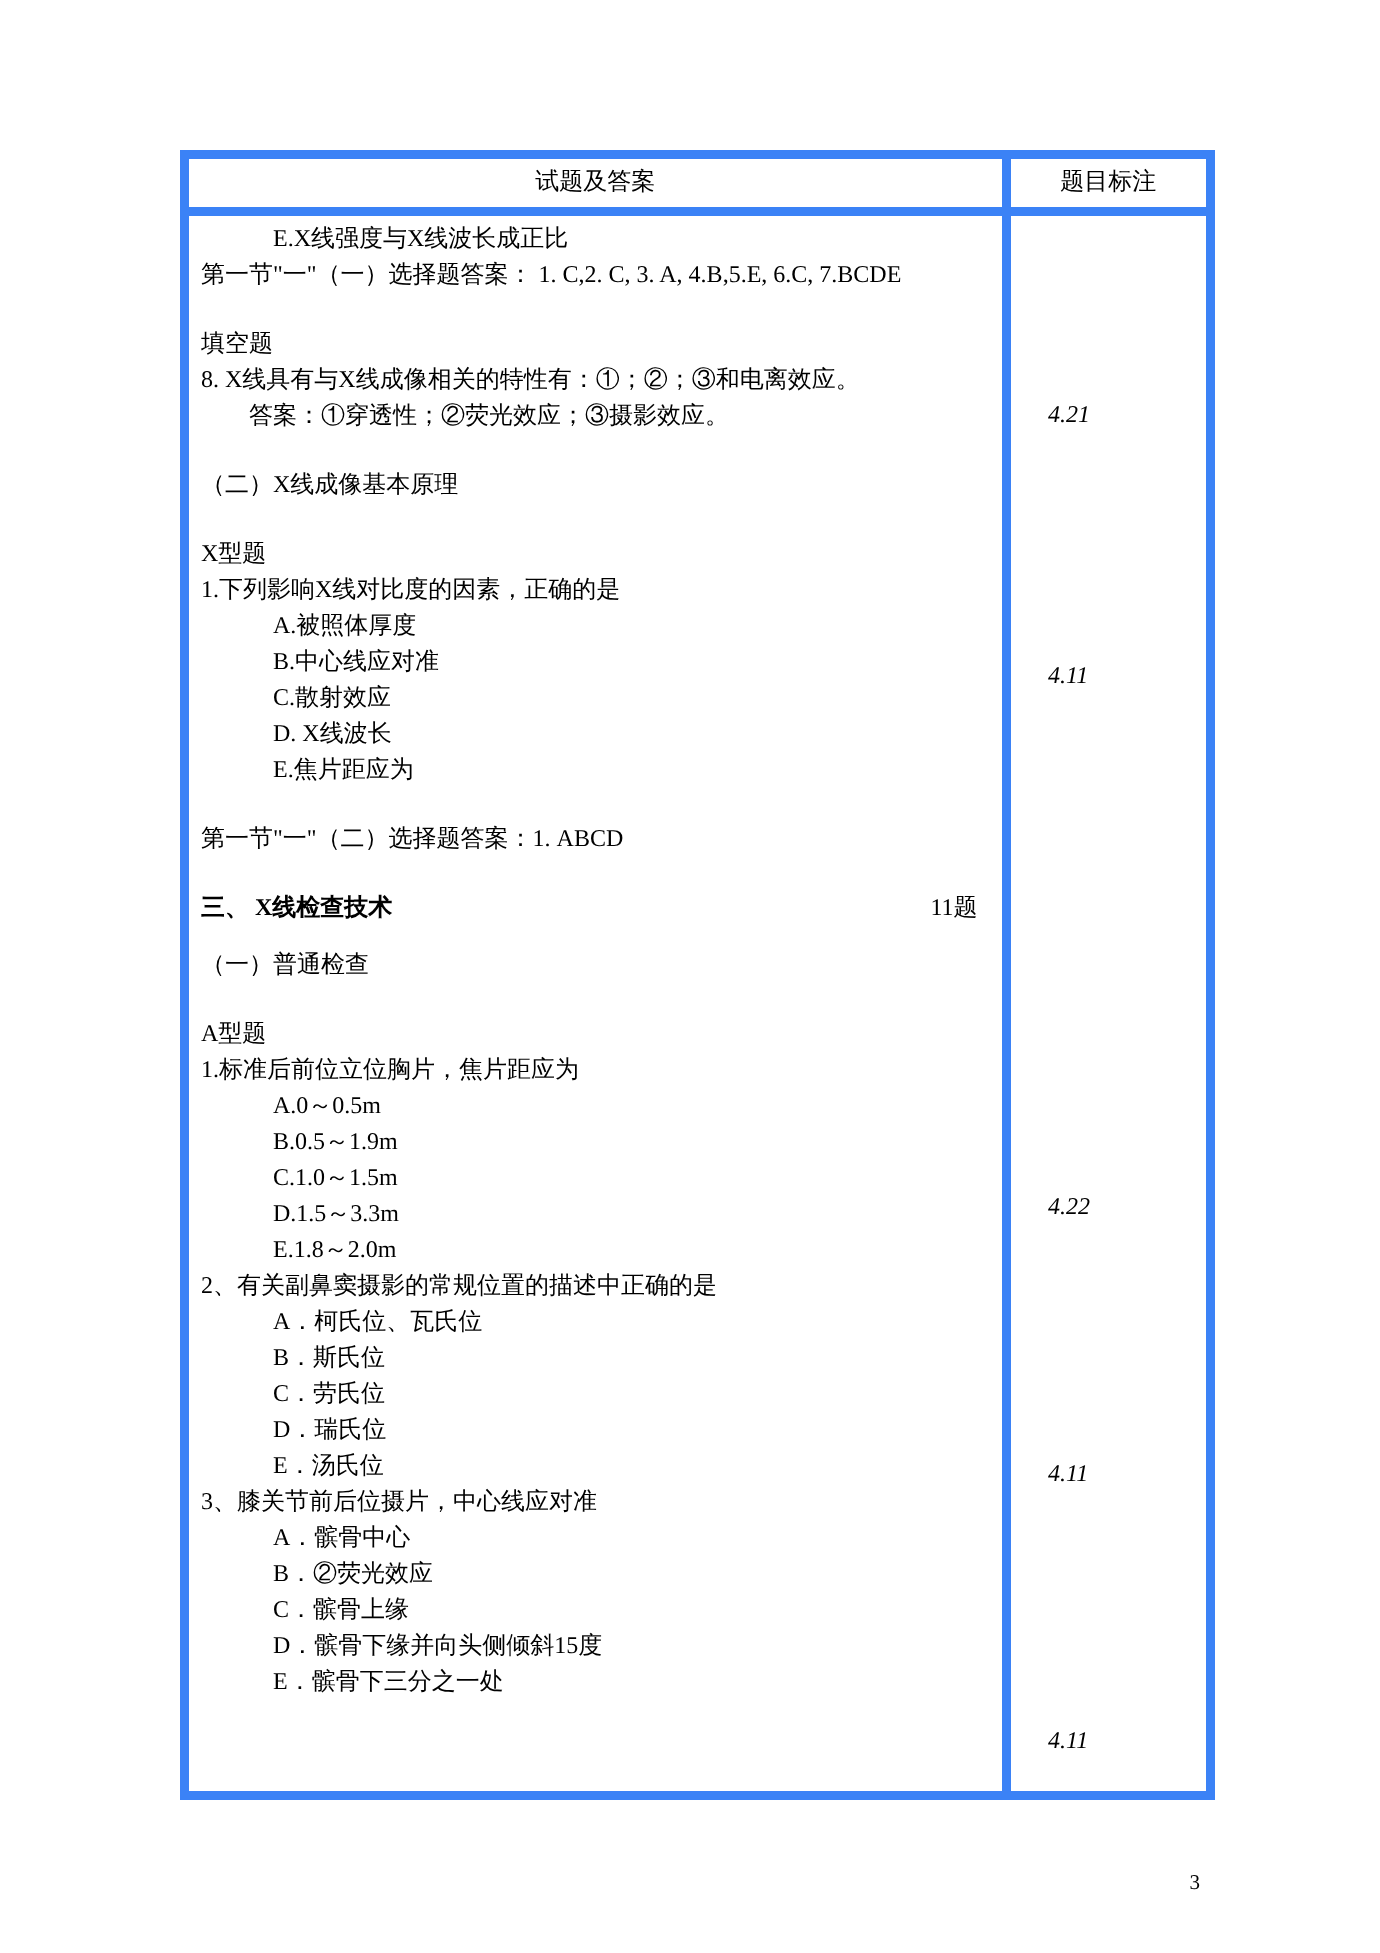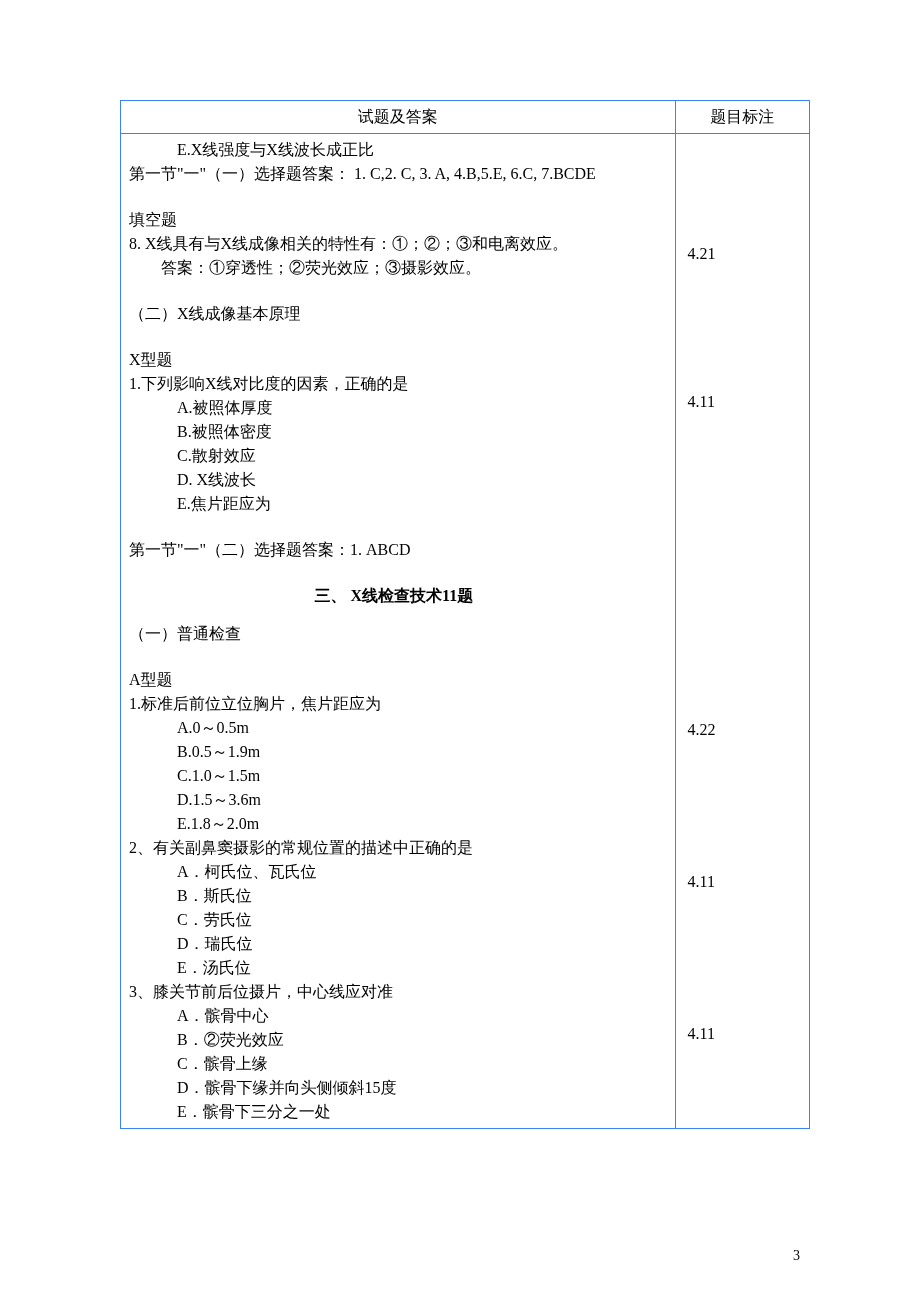--- a/index.html
+++ b/index.html
@@ -17,46 +17,46 @@
     box-sizing: border-box;
     padding: 100px 110px 60px 120px;
     position: relative;
   }
   table.doc {
     border-collapse: collapse;
     width: 100%;
     table-layout: fixed;
   }
   table.doc td, table.doc th {
-    border: 1px solid #3b82f6;
+    border: 6px solid #3b82f6;
     padding: 4px 8px;
     vertical-align: top;
     font-weight: normal;
   }
   th.c1 { text-align: center; width: 82%; }
   th.c2 { text-align: center; width: 18%; }
   td.col-main { padding: 6px 10px 12px 10px; margin-left: 48px; }
   td.col-note { padding: 6px 6px 12px 10px; }
 
   .blk { margin: 0; }
   .indent1 { padding-left: 2em; }
   .indent2 { padding-left: 3em; }
   .spacer-md { height: 22px; }
 
   .sec-row {
     display: flex;
-    justify-content: center;
+    justify-content: space-between;
     align-items: baseline;
     margin-top: 22px;
     margin-bottom: 14px;
   }
   .sec-title { font-weight: bold; }
-  .sec-count { font-weight: bold; margin-right: 8px; }
+  .sec-count { font-weight: normal; margin-right: 8px; }
 
-  .note-line { margin: 4px; padding: 0; white-space: nowrap; }
+  .note-line { margin: 17px; padding: 0; white-space: nowrap; font-style: italic; }
   .note-pad-e { height: 30px; }
   .note-pad-ans { height: 24px; }
 
   .pagenum {
     position: absolute;
     right: 120px;
     bottom: 36px;
     font-size: 14px;
   }
 </style>
@@ -84,21 +84,21 @@
 
         <div class="spacer-md"></div>
 
         <p class="blk">（二）X线成像基本原理</p>
 
         <div class="spacer-md"></div>
 
         <p class="blk">X型题</p>
         <p class="blk">1.下列影响X线对比度的因素，正确的是</p>
         <p class="blk indent2">A.被照体厚度</p>
-        <p class="blk indent2">B.被照体密度</p>
+        <p class="blk indent2">B.中心线应对准</p>
         <p class="blk indent2">C.散射效应</p>
         <p class="blk indent2">D. X线波长</p>
         <p class="blk indent2">E.焦片距应为</p>
 
         <div class="spacer-md"></div>
 
         <p class="blk">第一节"一"（二）选择题答案：1. ABCD</p>
 
         <div class="sec-row">
           <span class="sec-title">三、 X线检查技术</span>
@@ -108,21 +108,21 @@
         <p class="blk">（一）普通检查</p>
 
         <div class="spacer-md"></div>
 
         <p class="blk">A型题</p>
 
         <p class="blk">1.标准后前位立位胸片，焦片距应为</p>
         <p class="blk indent2">A.0～0.5m</p>
         <p class="blk indent2">B.0.5～1.9m</p>
         <p class="blk indent2">C.1.0～1.5m</p>
-        <p class="blk indent2">D.1.5～3.6m</p>
+        <p class="blk indent2">D.1.5～3.3m</p>
         <p class="blk indent2">E.1.8～2.0m</p>
 
         <p class="blk">2、有关副鼻窦摄影的常规位置的描述中正确的是</p>
         <p class="blk indent2">A．柯氏位、瓦氏位</p>
         <p class="blk indent2">B．斯氏位</p>
         <p class="blk indent2">C．劳氏位</p>
         <p class="blk indent2">D．瑞氏位</p>
         <p class="blk indent2">E．汤氏位</p>
 
         <p class="blk">3、膝关节前后位摄片，中心线应对准</p>

